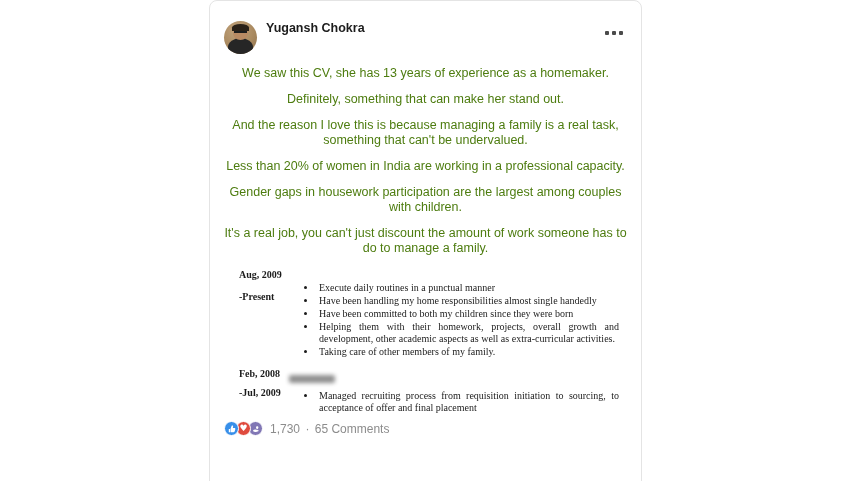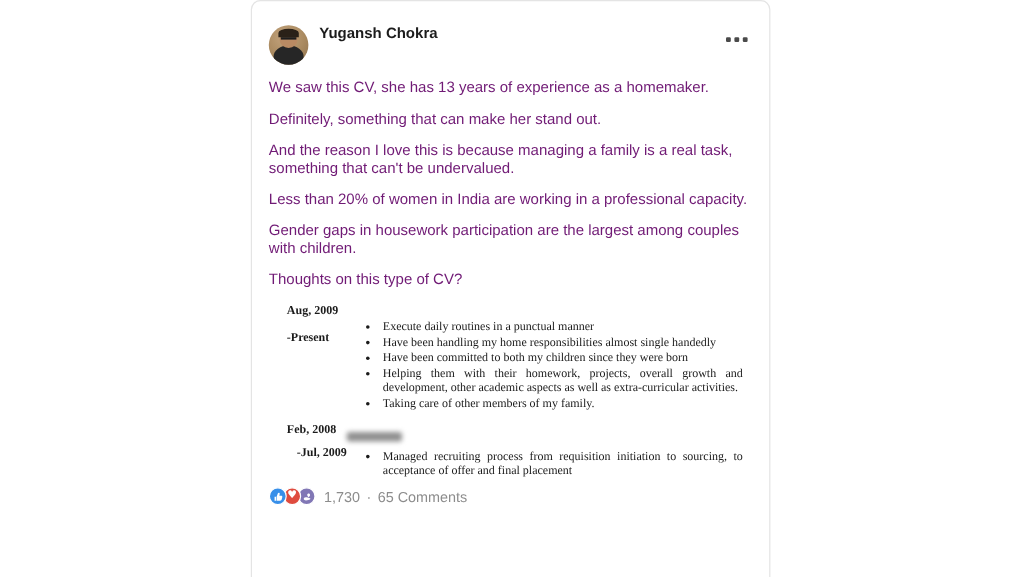--- a/index.html
+++ b/index.html
@@ -35,21 +35,21 @@
     position:absolute;left:4px;top:17px;width:25px;height:18px;border-radius:50% 50% 0 0;
     background:#262626;
   }
   .header-text{margin-left:9px;min-width:0;}
   .author-name{font-size:12.5px;font-weight:700;color:#1c1c1c;line-height:15px;cursor:pointer;}
   .author-headline{font-size:11px;color:#919191;line-height:13px;margin-top:1px;white-space:nowrap;}
   .post-time{font-size:11px;color:#919191;line-height:13px;}
   .menu-btn{margin-left:auto;margin-top:6px;padding:4px;cursor:pointer;display:flex;gap:3px;}
   .menu-btn i{width:4px;height:4px;background:#4a4a4a;border-radius:1px;display:block;}
   
-  .post-text{padding:0 14px;margin-top:12px;font-size:12.5px;line-height:15px;color:#701a75;}
+  .post-text{padding:0 14px;margin-top:12px;font-size:12.5px;line-height:15px;color:#4d7c0f;text-align:center;}
   .post-text p{margin:0 0 11px 0;}
   
   .cv{
     margin:13px 22px 0 29px;font-family:"Liberation Serif",serif;color:#1b1b1b;
     font-size:10px;line-height:12px;cursor:pointer;
   }
   .cv-row{display:flex;}
   .cv-dates{width:50px;flex-shrink:0;font-weight:700;}
   .cv-date-end{margin-top:10px;}
   .cv-main{flex:1;min-width:0;}
@@ -109,21 +109,21 @@
         <i></i>
     </div>
   </div>
 
   <div class="post-text">
     <p>We saw this CV, she has 13 years of experience as a homemaker.</p>
     <p>Definitely, something that can make her stand out.</p>
     <p>And the reason I love this is because managing a family is a real task, something that can't be undervalued.</p>
     <p>Less than 20% of women in India are working in a professional capacity.</p>
     <p>Gender gaps in housework participation are the largest among couples with children.</p>
-    <p>Thoughts on this type of CV?</p>
+    <p>It's a real job, you can't just discount the amount of work someone has to do to manage a family.</p>
   </div>
 
   <div class="cv">
 
     <div class="cv-row">
       <div class="cv-dates">
         <div>Aug, 2009</div>
         <div class="cv-date-end">-Present</div>
       </div>
       <div class="cv-main">
@@ -133,21 +133,21 @@
           <li>Have been committed to both my children since they were born</li>
           <li>Helping them with their homework, projects, overall growth and development, other academic aspects as well as extra-curricular activities.</li>
           <li>Taking care of other members of my family.</li>
         </ul>
       </div>
     </div>
 
     <div class="cv-row cv-entry2">
       <div class="cv-dates">
         <div>Feb, 2008</div>
-        <div class="cv-date-end" style="margin-top:7px;text-align:right;">-Jul, 2009</div>
+        <div class="cv-date-end" style="margin-top:7px;">-Jul, 2009</div>
       </div>
       <div class="cv-main">
         <div>
           <span class="redact r3"></span>
         </div>
         <ul>
           <li>Managed recruiting process from requisition initiation to sourcing, to acceptance of offer and final placement</li>
         </ul>
       </div>
     </div>

